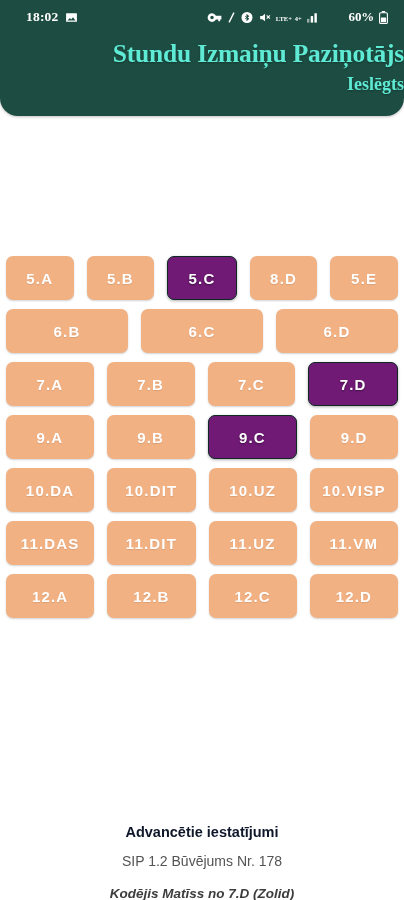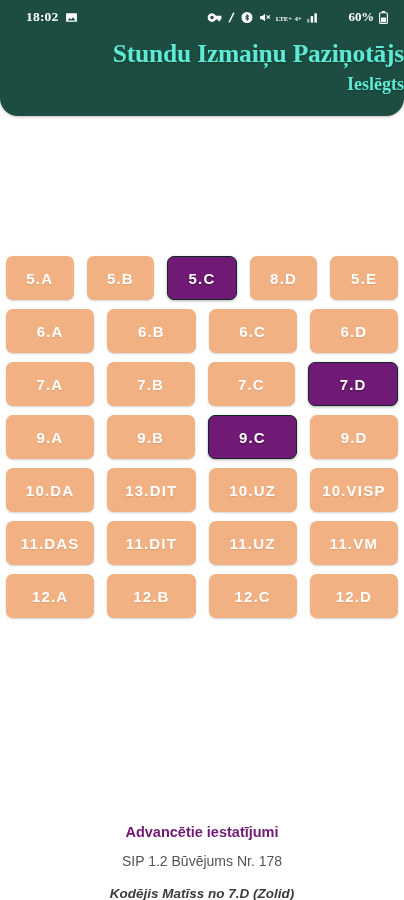--- a/index.html
+++ b/index.html
@@ -153,21 +153,21 @@
     left: 0;
     top: 822px;
     width: 404px;
     text-align: center;
     color: #4a4a4a;
   }
 
   #footer-advanced {
     font-size: 14.5px;
     font-weight: bold;
-    color: #701a75;
+    color: #0f172a;
     line-height: 20px;
     cursor: pointer;
   }
 
   #footer-build {
     font-size: 14px;
     color: #545454;
     line-height: 21px;
     margin-top: 9px;
   }
@@ -252,40 +252,39 @@
 
 <div id="class-grid">
     <div class="grid-row">
       <button class="class-btn">5.A</button>
       <button class="class-btn">5.B</button>
       <button class="class-btn selected">5.C</button>
       <button class="class-btn">8.D</button>
       <button class="class-btn">5.E</button>
     </div>
     <div class="grid-row">
-      <button class="class-btn">6.A</button>
       <button class="class-btn">6.B</button>
       <button class="class-btn">6.C</button>
       <button class="class-btn">6.D</button>
     </div>
     <div class="grid-row">
       <button class="class-btn">7.A</button>
       <button class="class-btn">7.B</button>
       <button class="class-btn">7.C</button>
       <button class="class-btn selected">7.D</button>
     </div>
     <div class="grid-row">
       <button class="class-btn">9.A</button>
       <button class="class-btn">9.B</button>
       <button class="class-btn selected">9.C</button>
       <button class="class-btn">9.D</button>
     </div>
     <div class="grid-row">
       <button class="class-btn">10.DA</button>
-      <button class="class-btn">13.DIT</button>
+      <button class="class-btn">10.DIT</button>
       <button class="class-btn">10.UZ</button>
       <button class="class-btn">10.VISP</button>
     </div>
     <div class="grid-row">
       <button class="class-btn">11.DAS</button>
       <button class="class-btn">11.DIT</button>
       <button class="class-btn">11.UZ</button>
       <button class="class-btn">11.VM</button>
     </div>
     <div class="grid-row">

